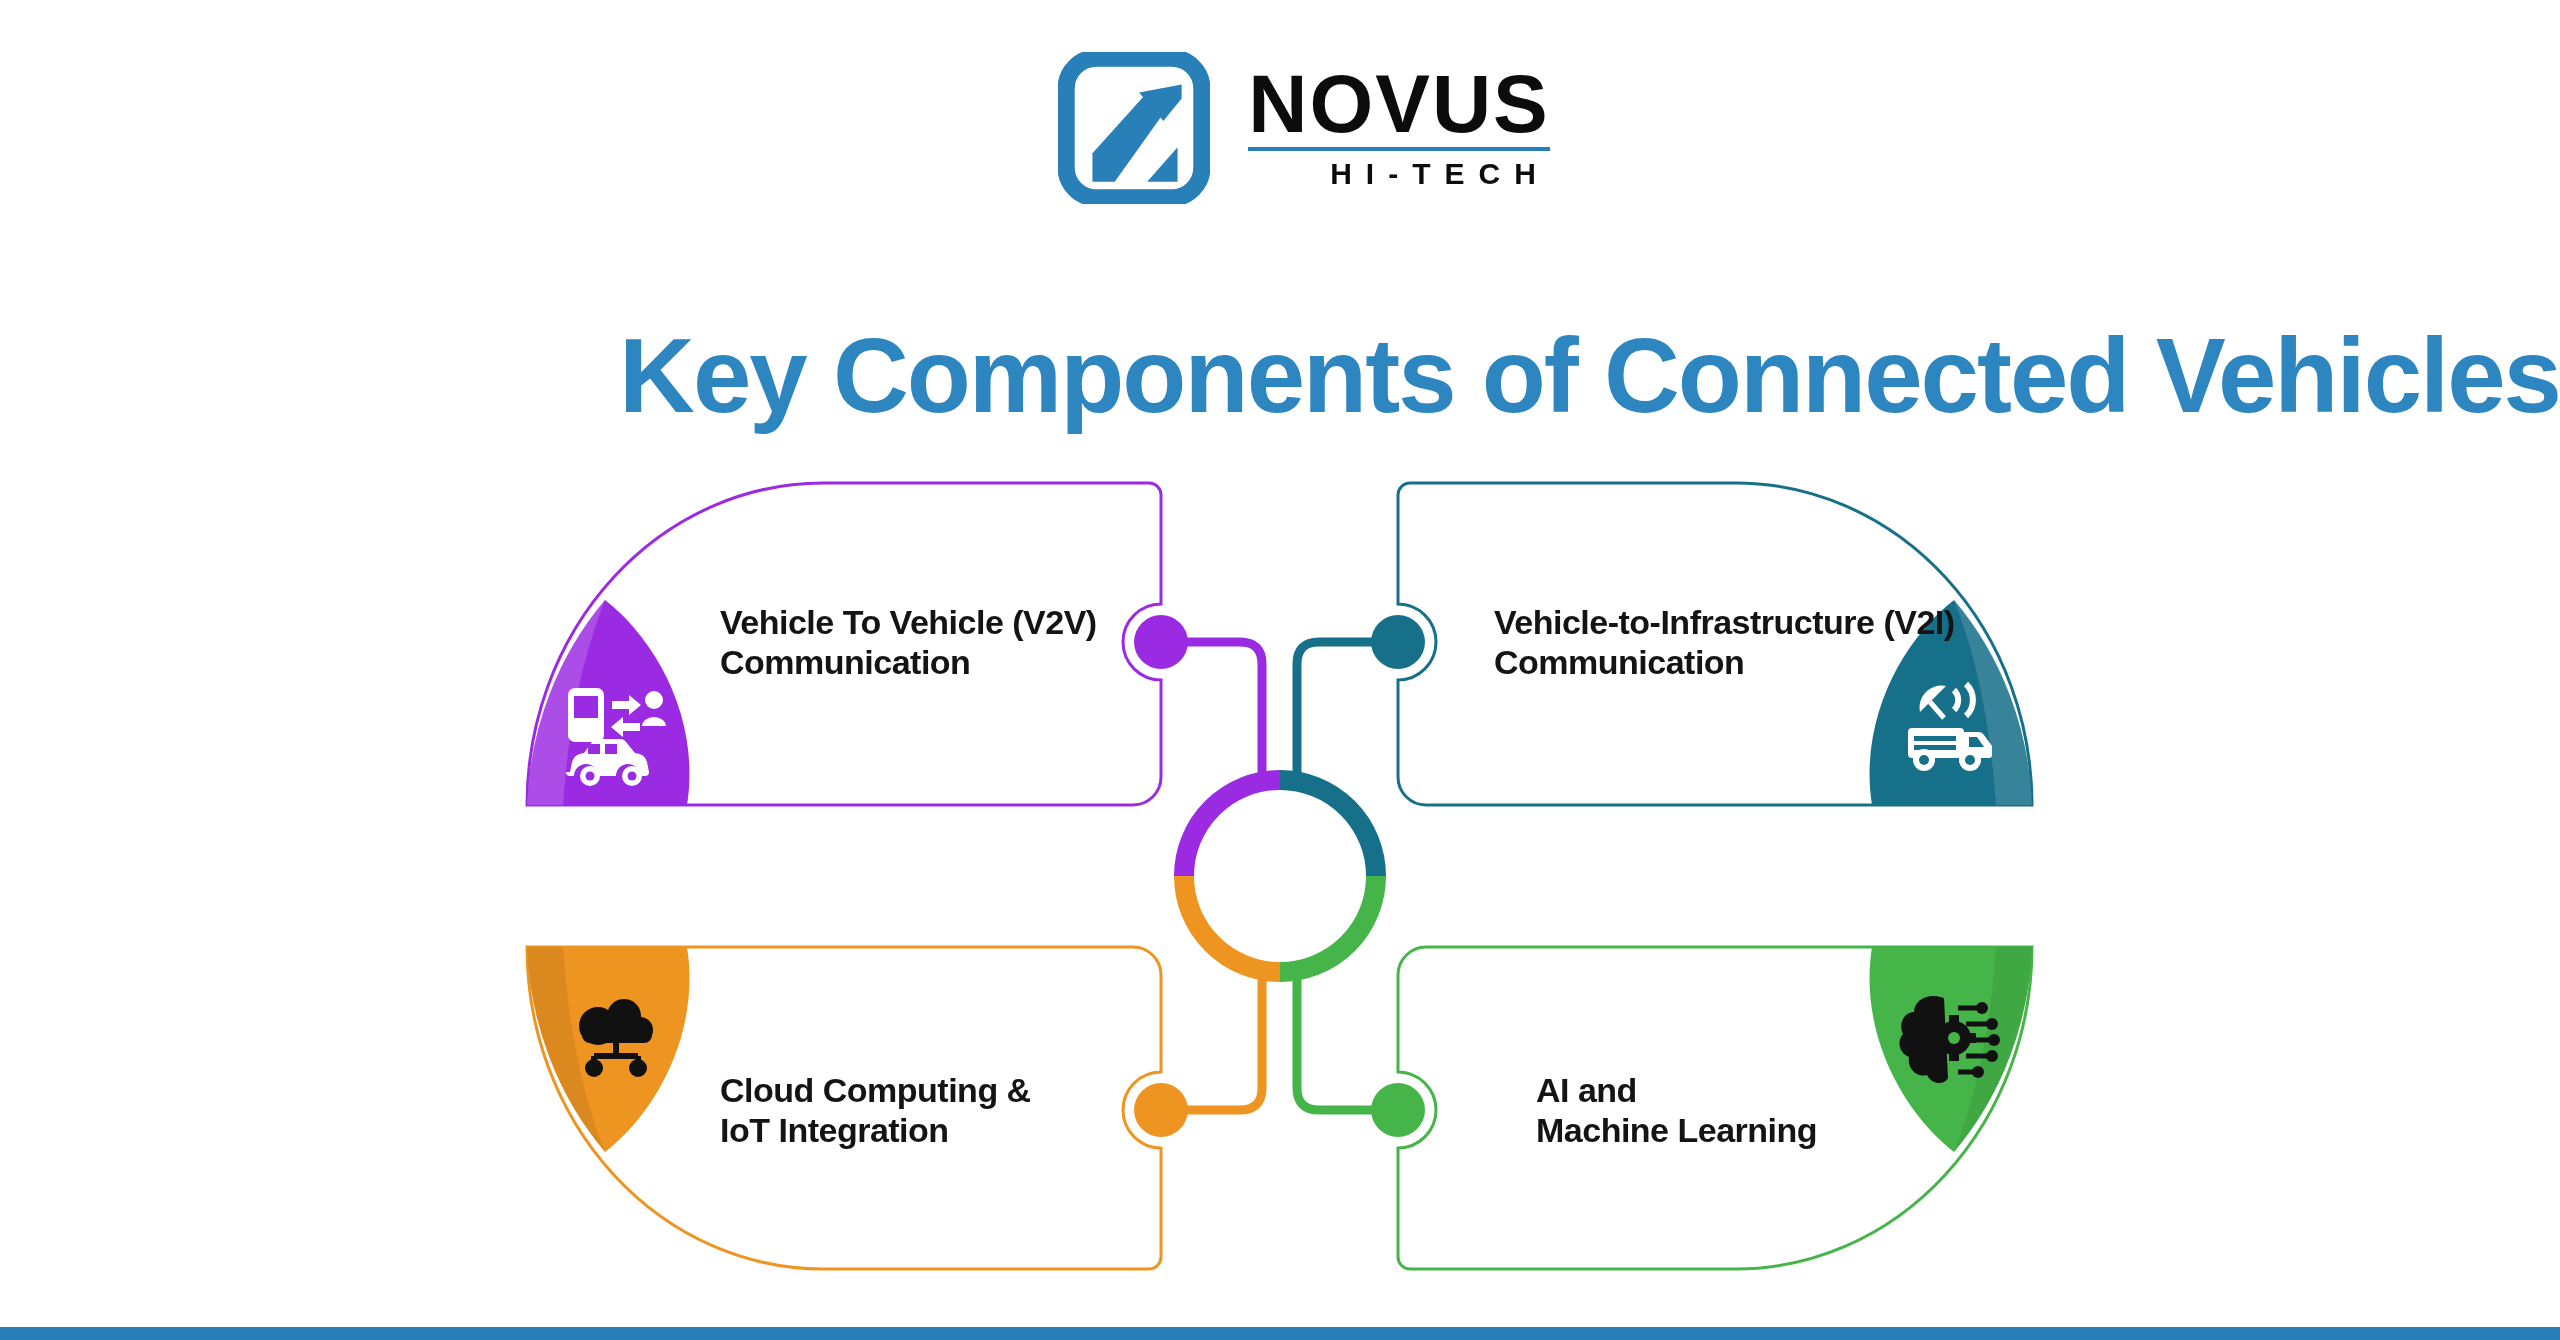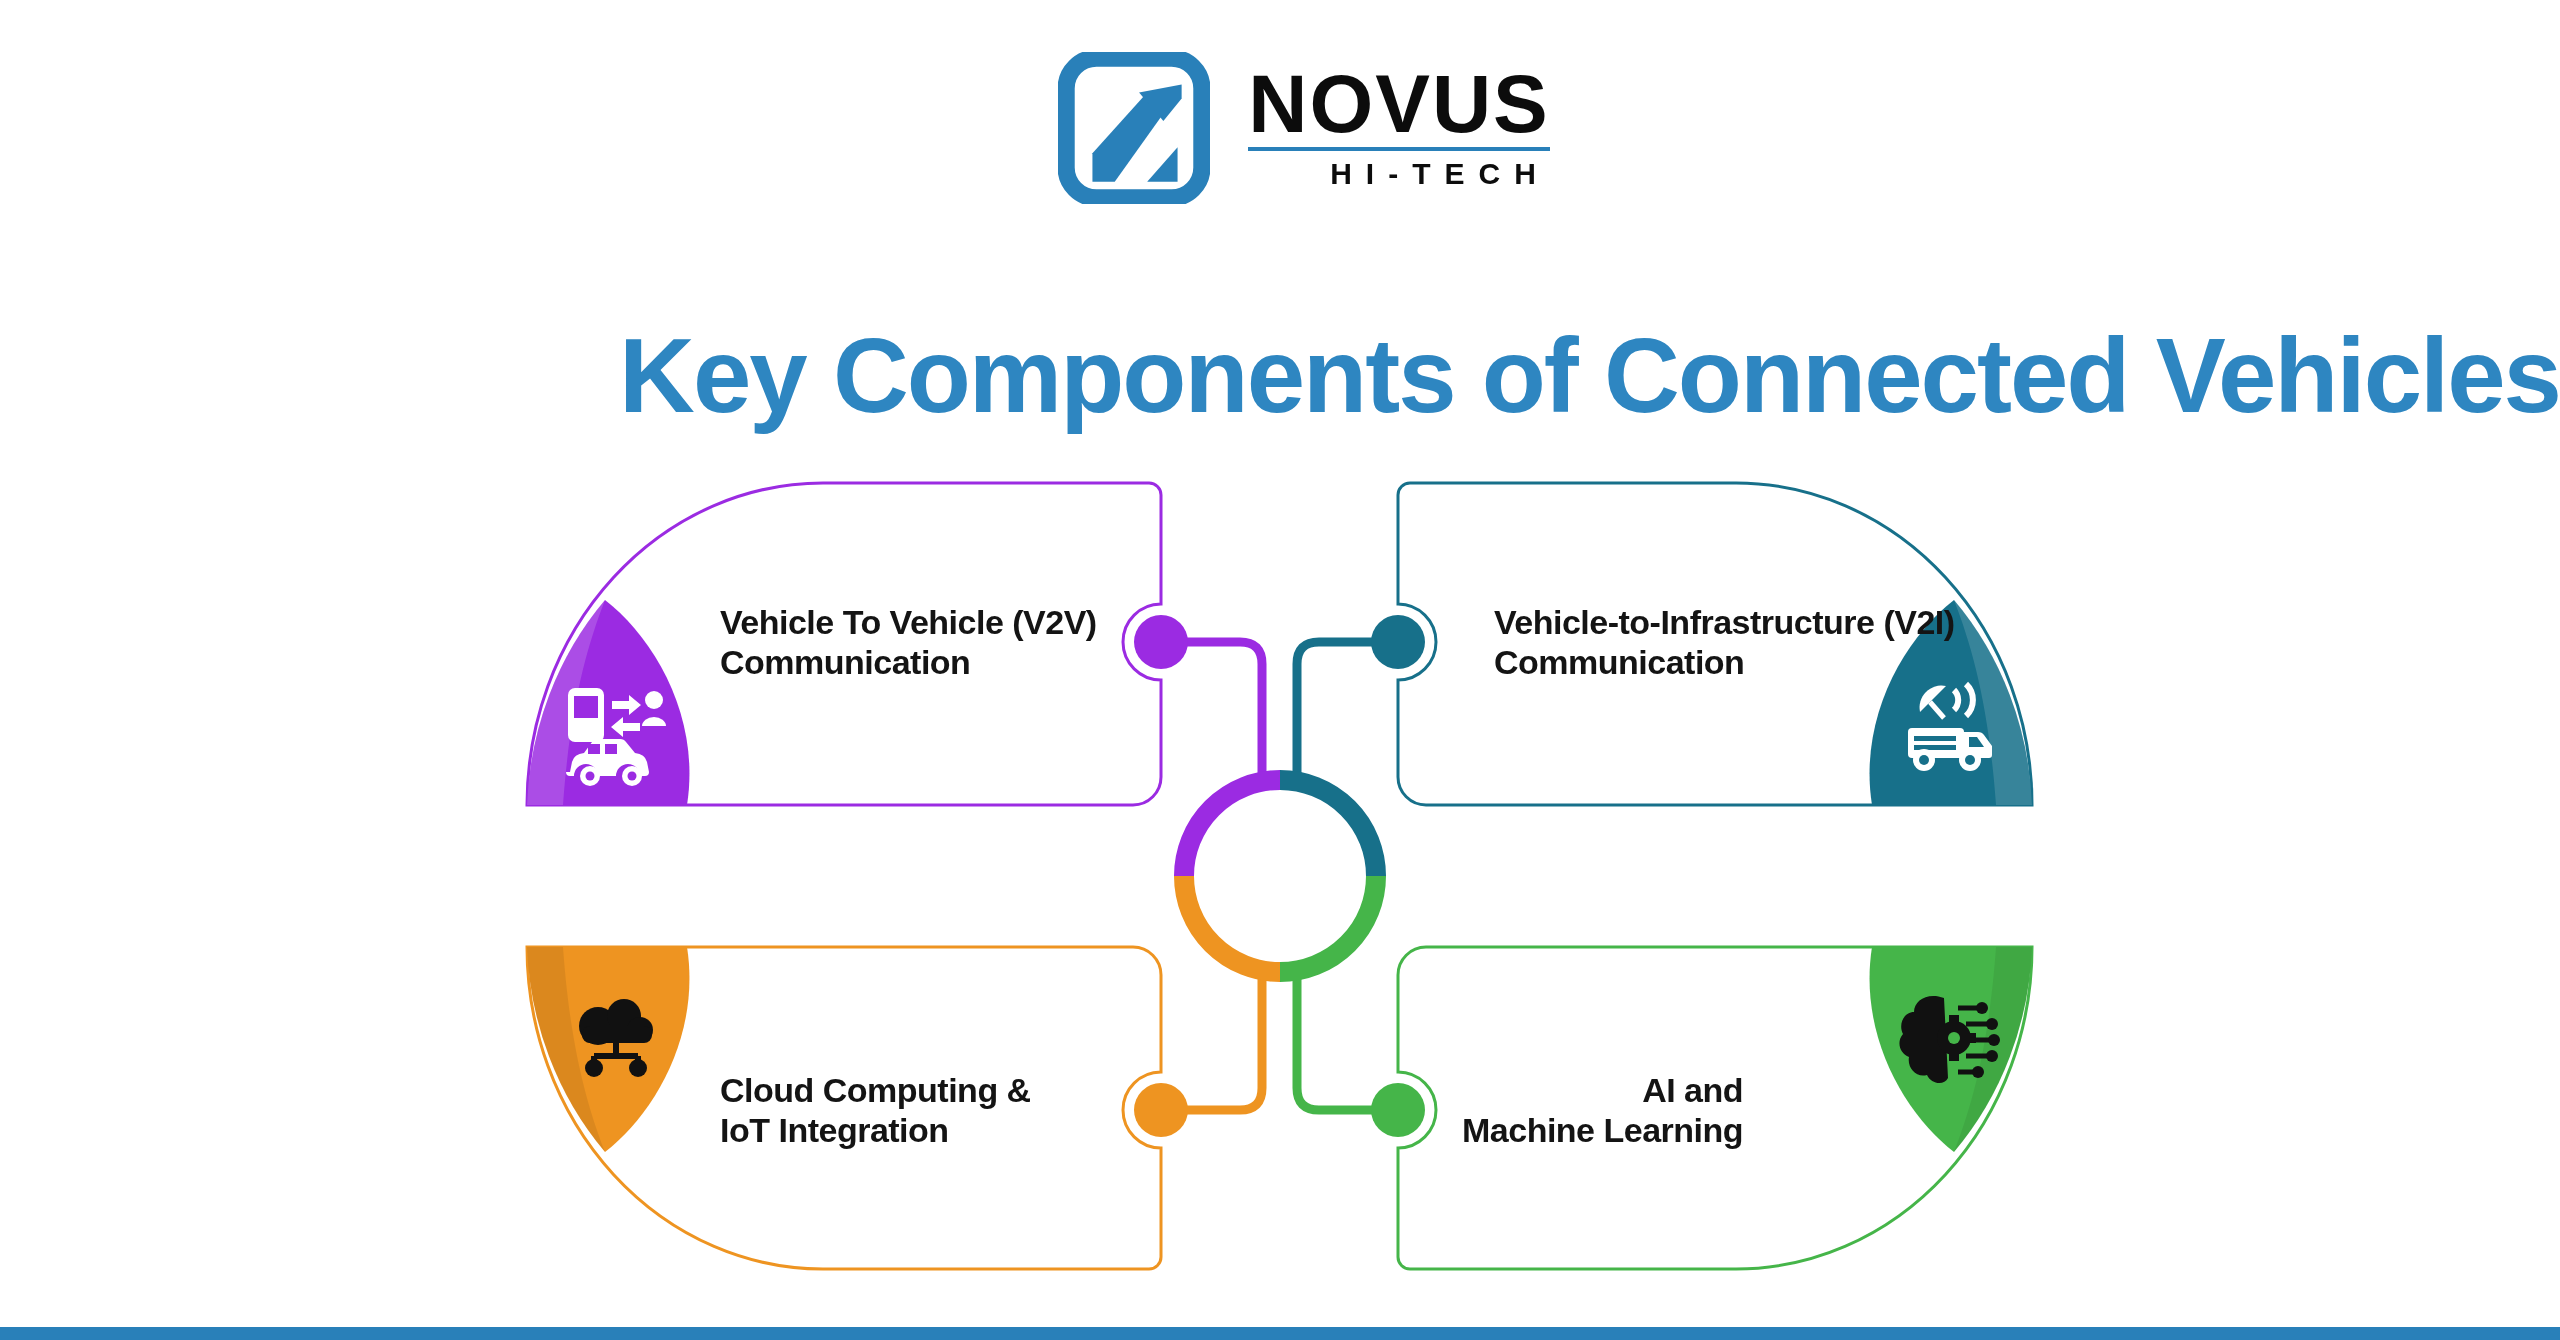--- a/index.html
+++ b/index.html
@@ -177,18 +177,18 @@
   <div>Communication</div>
 </div>
 <div class="card-label" style="left:1458px; top:602px;margin-left:36px;">
   <div>Vehicle-to-Infrastructure (V2I)</div>
   <div>Communication</div>
 </div>
 <div class="card-label" style="left:720px; top:1070px;">
   <div>Cloud Computing &amp;</div>
   <div>IoT Integration</div>
 </div>
-<div class="card-label" style="left:1462px; top:1070px;text-align:right;">
+<div class="card-label" style="left:1536px; top:1070px;">
   <div>AI and</div>
   <div>Machine Learning</div>
 </div>
 
 <div class="footer-bar"></div>
 
 </body></html>

